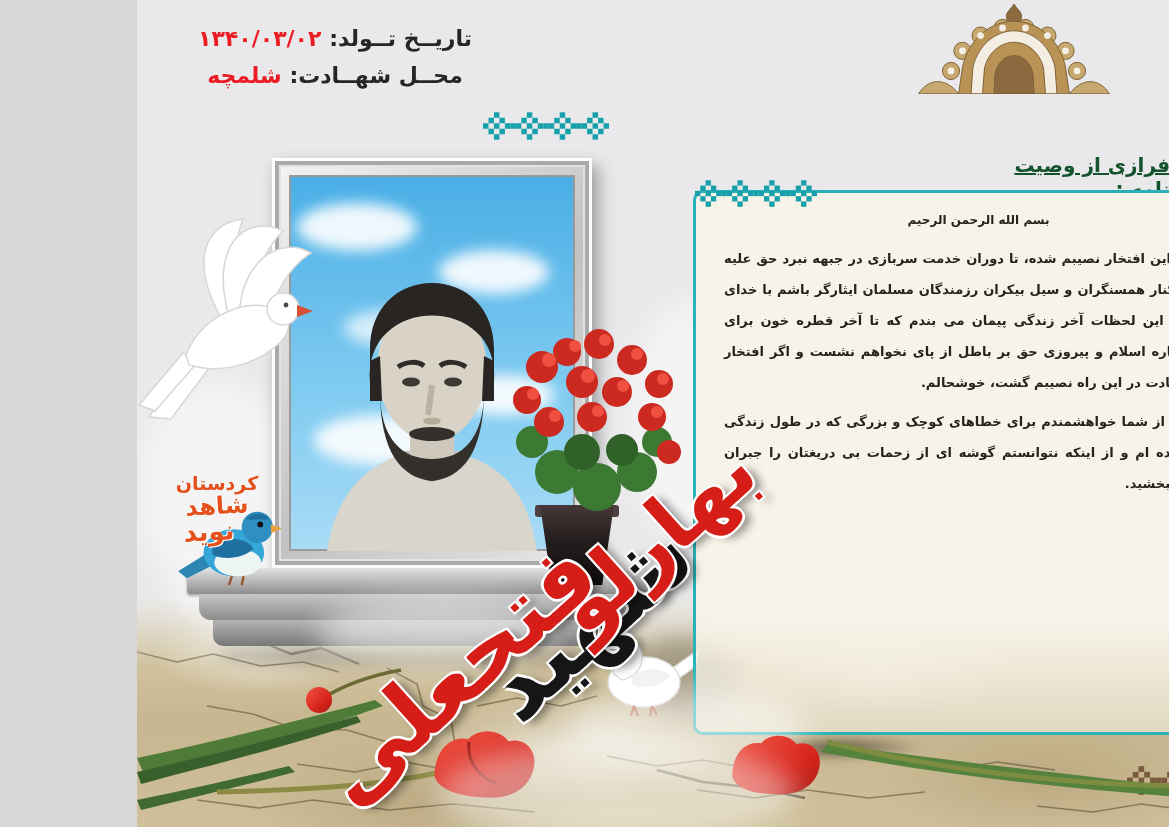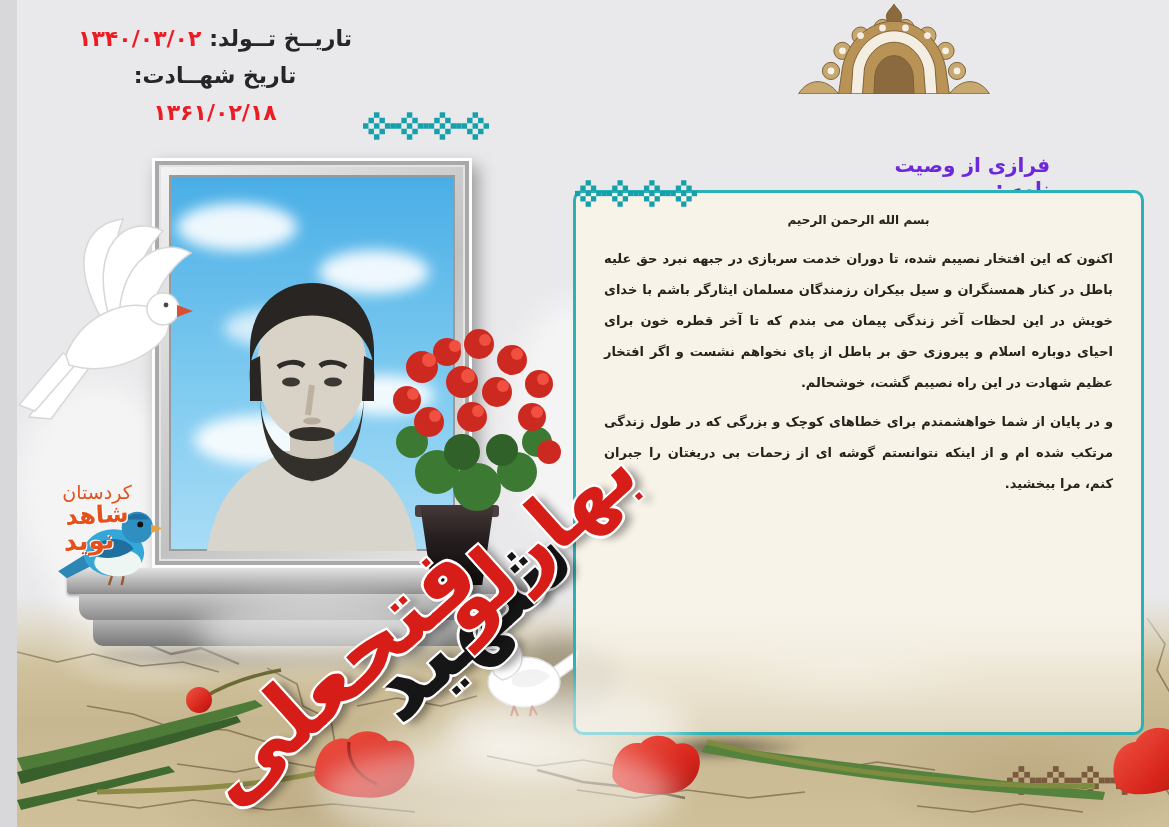--- a/index.html
+++ b/index.html
@@ -1,16 +1,16 @@
 <!DOCTYPE html>
 <html lang="fa" dir="rtl"><head>
 <meta charset="utf-8">
 <style>
   html,body{margin:0;padding:0;background:#d8d8da;}
-  .page{position:relative;width:1152px;height:827px;overflow:hidden;
+  .page{position:relative;width:1032px;height:827px;overflow:hidden;
         background:#e9e9eb;font-family:"DejaVu Sans",sans-serif;direction:rtl;}
   .abs{position:absolute;}
 
   
   .ground{left:0;right:0;top:595px;bottom:0;
     background:
       radial-gradient(160px 60px at 12% 25%, rgba(255,255,255,.55), transparent 70%),
       radial-gradient(220px 80px at 42% 65%, rgba(255,255,255,.5), transparent 70%),
       radial-gradient(200px 70px at 72% 30%, rgba(255,255,255,.4), transparent 70%),
       radial-gradient(240px 90px at 88% 80%, rgba(170,148,106,.45), transparent 70%),
@@ -28,21 +28,21 @@
   
   .meta{left:55px;top:20px;width:286px;text-align:center;font-weight:700;
         font-size:22px;line-height:37px;color:#262626;}
   .meta .val{color:#ec1c24;}
 
   
   .ornament{left:772px;top:2px;}
   .banner{left:710px;top:86px;width:332px;height:60px;background:#6d5538;
           color:#fff;font-size:26px;font-weight:700;text-align:center;line-height:60px;
           box-shadow:0 2px 4px rgba(0,0,0,.25);}
-  .caption{left:838px;top:153px;width:195px;font-size:20px;font-weight:700;color:#6d28d9;}
+  .caption{left:838px;top:153px;width:195px;font-size:20px;font-weight:700;color:#14532d;text-decoration:underline;}
 
   
   .willbox{left:556px;top:190px;width:571px;height:545px;border:3px solid #2ab2b8;
     border-radius:10px;box-sizing:border-box;padding:12px 20px 8px 20px;z-index:5;
     background:linear-gradient(180deg,#f7f3e8 0%,#f7f3e8 76%,rgba(247,243,232,.55) 100%);}
   .basmala{text-align:center;font-size:12px;font-weight:700;color:#26221c;line-height:30px;margin-bottom:2px;}
   .willbox p{margin:8px;font-size:13px;font-weight:700;line-height:31px;color:#26221c;
     text-align:justify;}
   .checker{z-index:6;}
 
@@ -64,21 +64,21 @@
     background:linear-gradient(180deg,#b4b4b4,#787878);}
   .ledge-shadow{left:80px;top:644px;width:400px;height:22px;border-radius:50%;
     background:rgba(60,52,38,.35);filter:blur(8px);}
   .pot{left:398px;top:505px;width:84px;height:80px;z-index:4;
     clip-path:polygon(6% 0,94% 0,80% 100%,20% 100%);
     background:linear-gradient(180deg,#453838 0%,#241d1d 45%,#120e0e 100%);}
   .pot-rim{left:398px;top:505px;width:84px;height:12px;z-index:4;background:#4e4040;
     border-radius:3px;}
   .flowers{left:350px;top:322px;z-index:5;}
   .logo{left:20px;top:472px;width:120px;text-align:center;z-index:7;}
-  .logo-region{font-size:19px;font-weight:400;color:#e4511c;display:block;margin-top:9px;}
+  .logo-region{font-size:19px;font-weight:700;color:#e4511c;display:block;}
   .logo-name{font-weight:700;color:#e4511c;line-height:25px;display:block;
     text-shadow:1px 1px 0 #fff,-1px -1px 0 #fff;}
   .logo-name .l1{font-size:24px;display:block;transform:rotate(-3deg);}
   .logo-name .l2{font-size:26px;display:block;transform:rotate(-3deg) translateX(-8px);}
   .bluebird{left:36px;top:498px;z-index:6;}
 
   
   .cal{z-index:7;font-weight:700;white-space:nowrap;
     text-shadow:2px 2px 0 #fff,-2px -2px 0 #fff,2px -2px 0 #fff,-2px 2px 0 #fff,5px 7px 9px rgba(0,0,0,.4);}
   .cal-title{left:330px;top:568px;font-size:92px;color:#161616;transform:rotate(-42deg);}
@@ -142,22 +142,22 @@
   <div class="abs fog" style="left:40px;top:556px;width:300px;height:90px;opacity:.55"></div>
   <div class="abs fog" style="left:0;top:380px;width:160px;height:220px;opacity:.5"></div>
   <div class="abs fog" style="left:490px;top:300px;width:140px;height:240px;opacity:.5"></div>
 
   <div class="abs meta">
     <div>
       <span class="lbl">تاریــخ تــولد:</span>
       <span class="val">۱۳۴۰/۰۳/۰۲</span>
     </div>
     <div>
-      <span class="lbl">تاریخ شهــادت:</span>
-      <span class="val">۱۳۶۱/۰۲/۱۸</span>
+      <span class="lbl">محــل شهــادت:</span>
+      <span class="val">شلمچه</span>
     </div>
   </div>
 
   <svg class="abs checker" style="left:346px;top:112px" width="126" height="28" viewBox="0 0 161 35">
       <use href="#chk" fill="#16a0ab"></use>
     </svg>
   <svg class="abs checker" style="left:558px;top:180px" width="122" height="27" viewBox="0 0 161 35">
       <use href="#chk" fill="#16a0ab"></use>
     </svg>
   <svg class="abs checker" style="left:990px;top:766px;z-index:4" width="132" height="29" viewBox="0 0 161 35">

